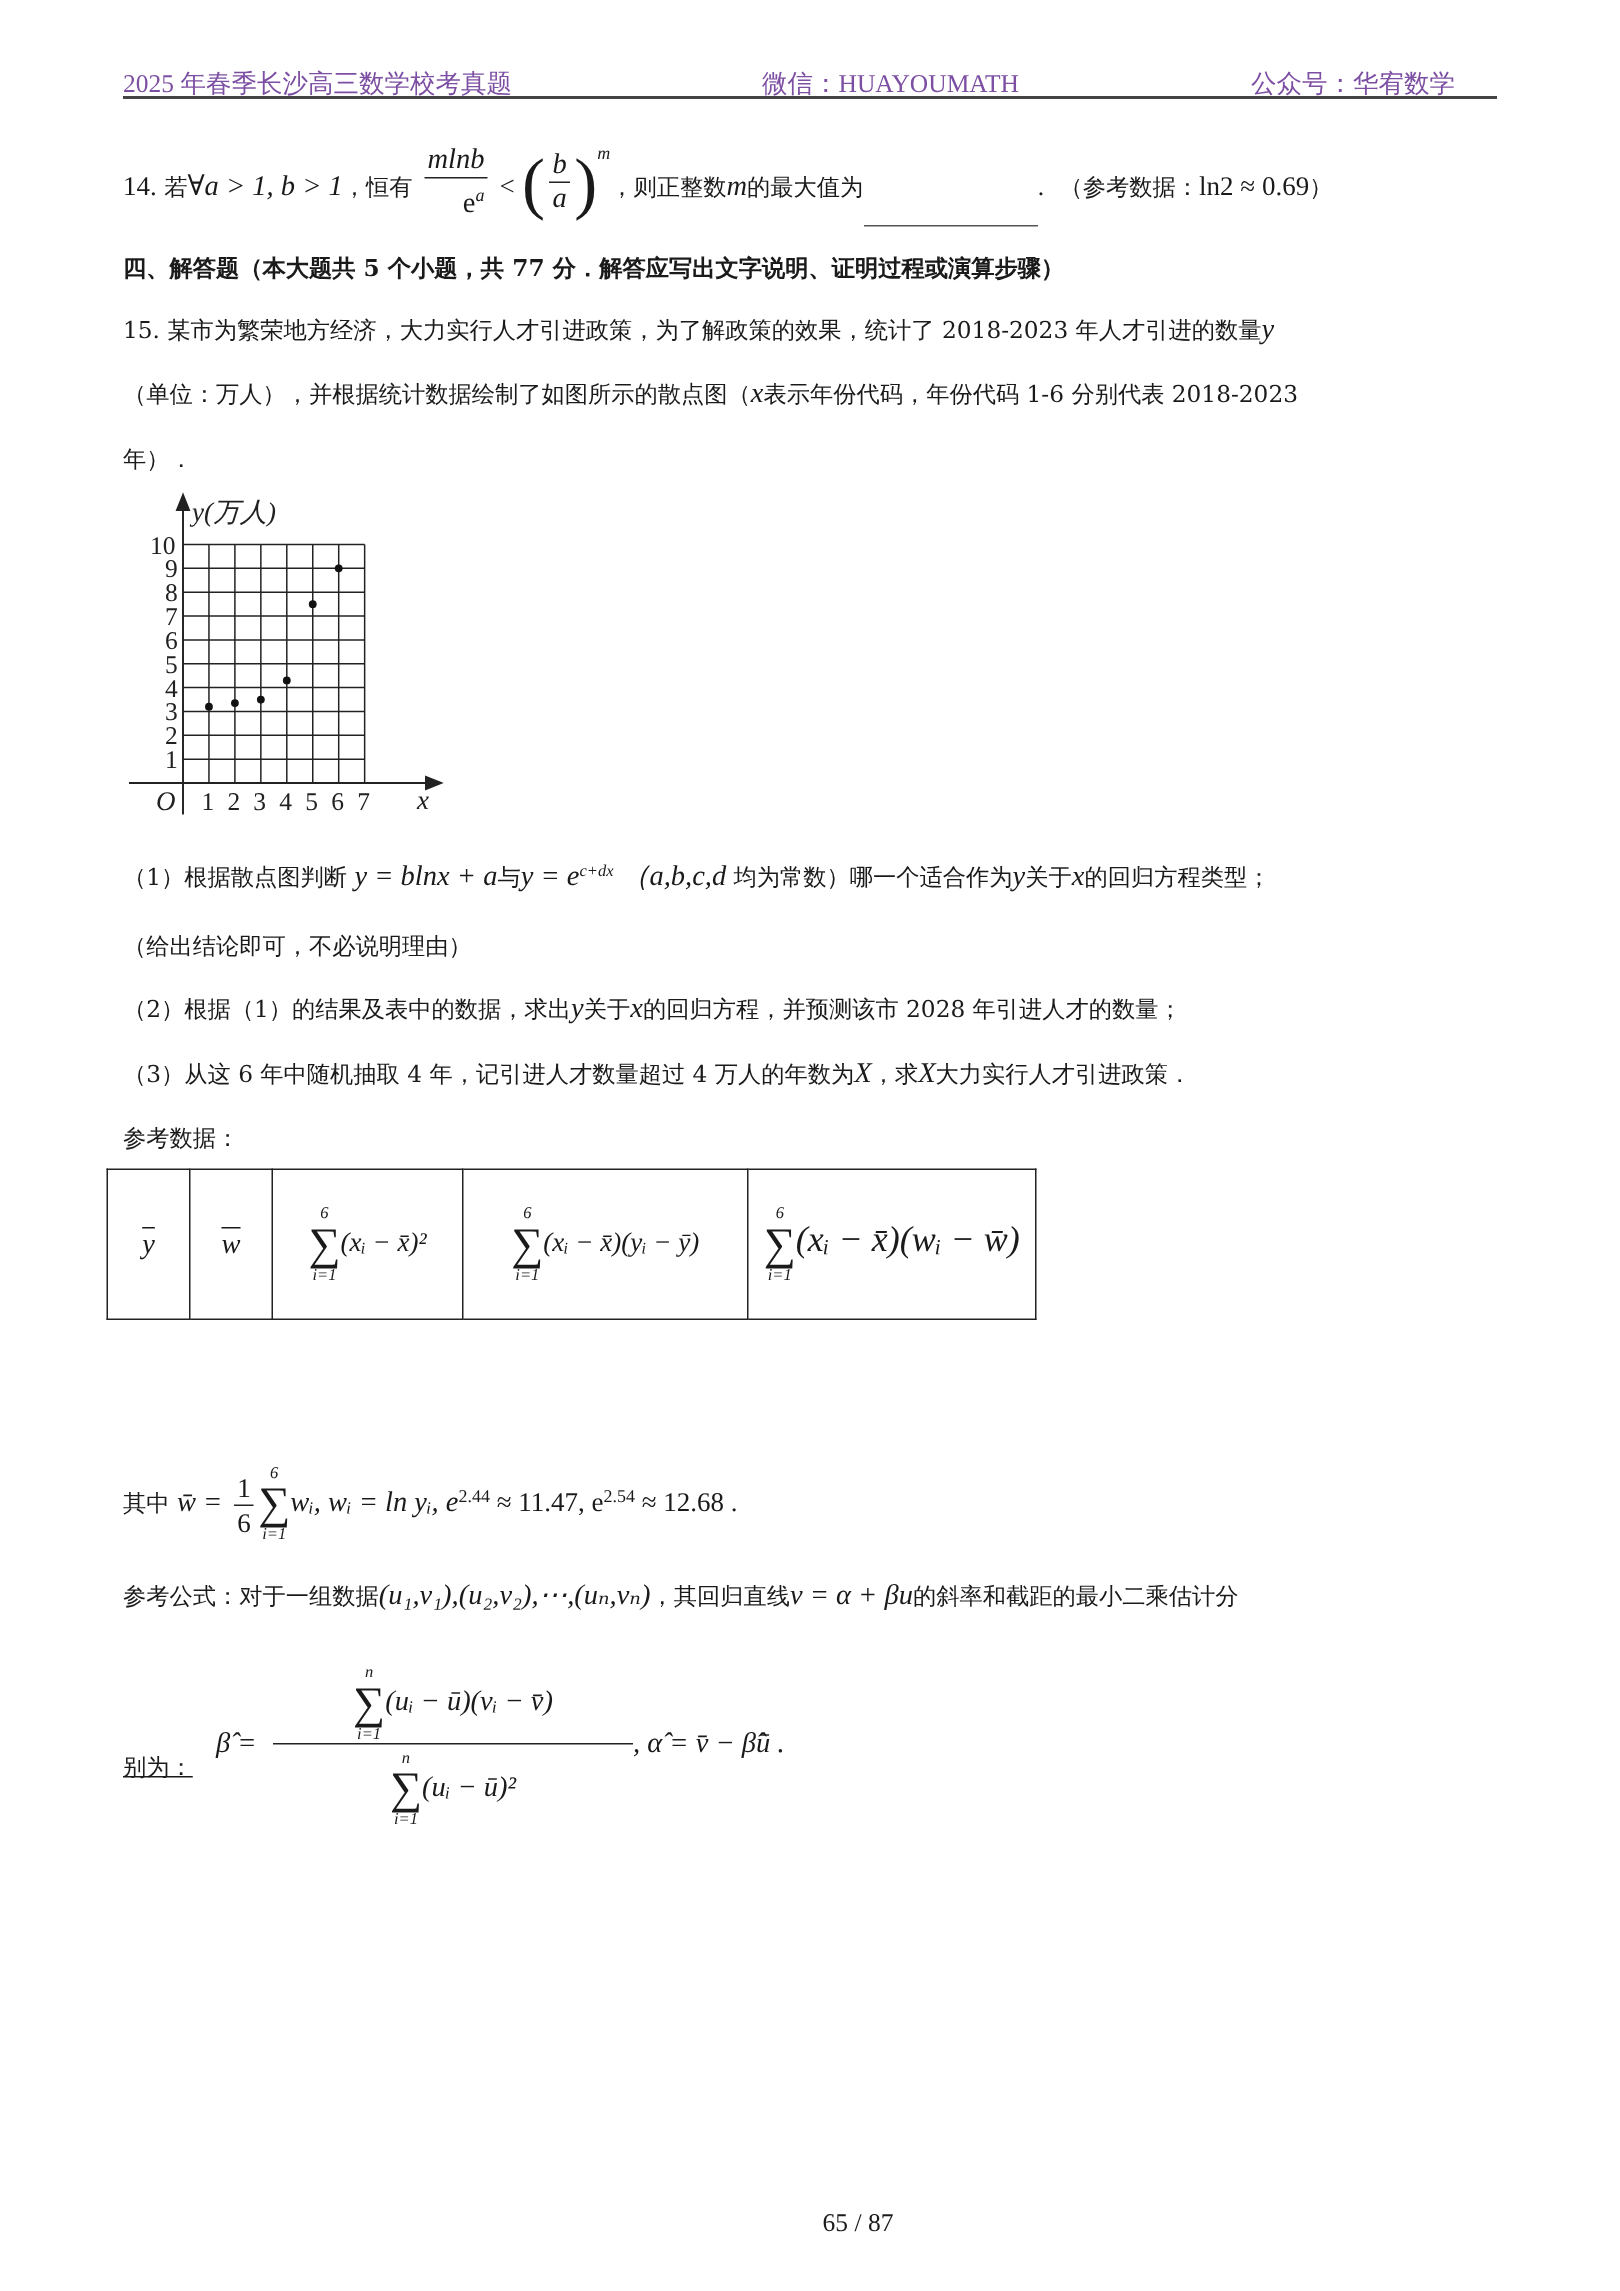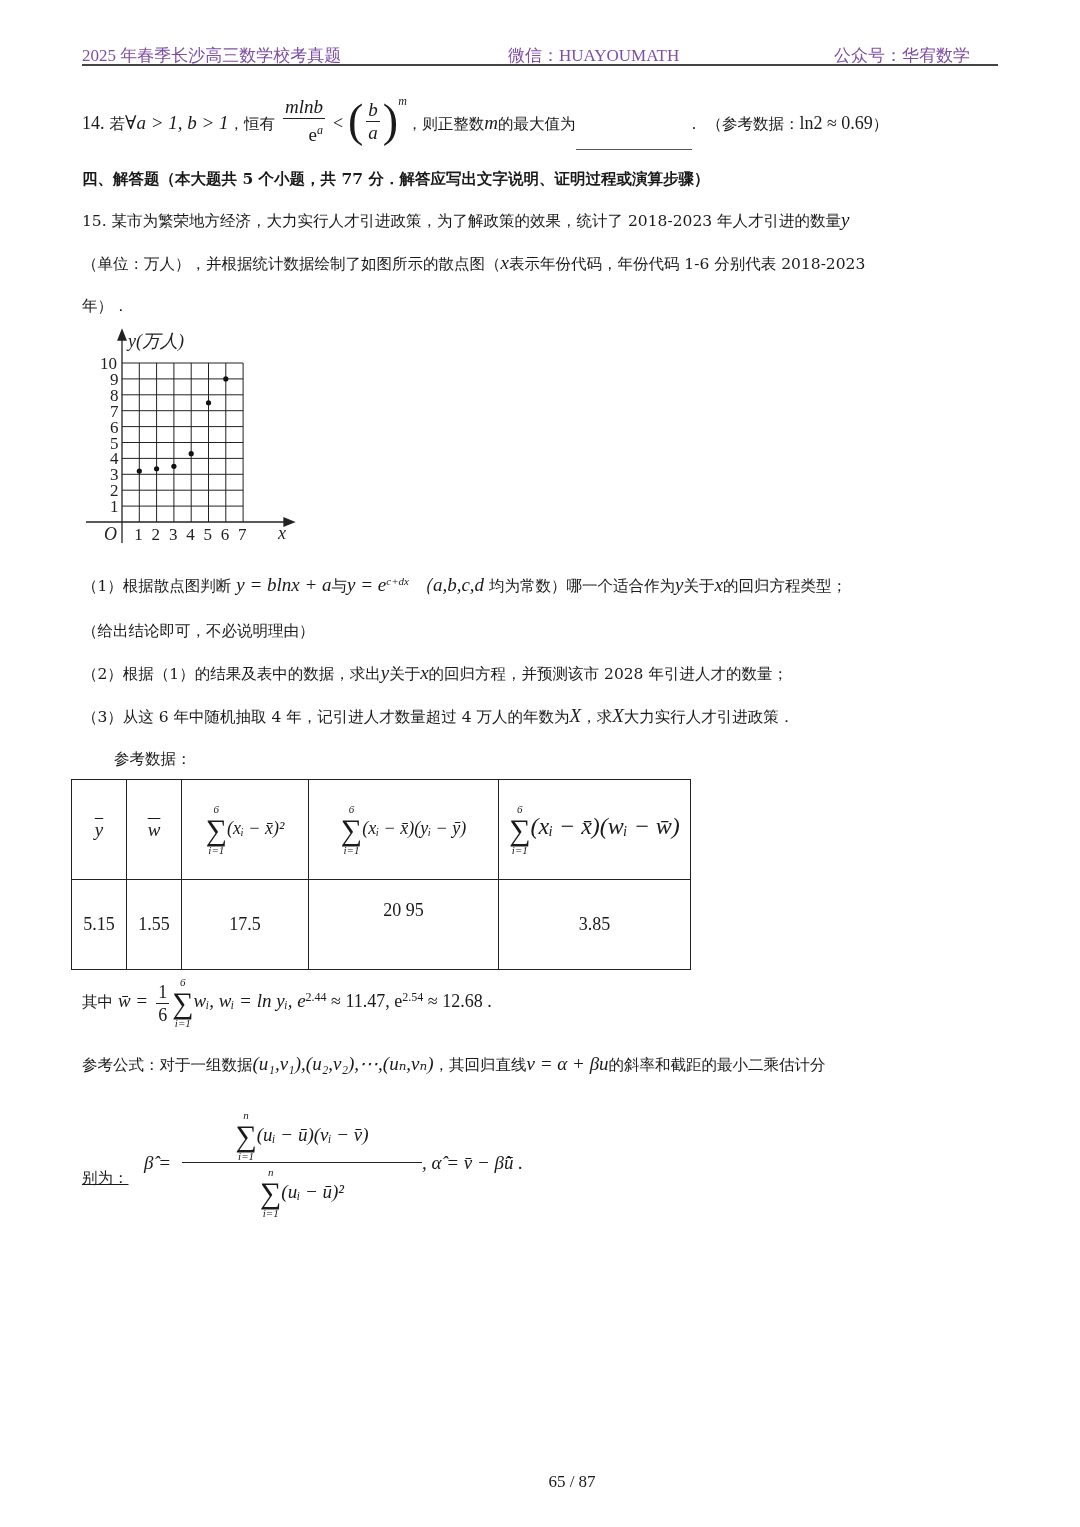--- a/index.html
+++ b/index.html
@@ -123,43 +123,36 @@
   <span class="m">（a,b,c,d</span>
   <span>均为常数）哪一个适合作为</span><span class="m">y</span><span>关于</span><span class="m">x</span><span>的回归方程类型；</span>
 </div>
 <div class="line" style="left:82px; top:620px;">（给出结论即可，不必说明理由）</div>
 <div class="line" style="left:82px; top:662px;">
   <span>（2）根据（1）的结果及表中的数据，求出</span><span class="m">y</span><span>关于</span><span class="m">x</span><span>的回归方程，并预测该市 2028 年引进人才的数量；</span>
 </div>
 <div class="line" style="left:82px; top:705px;">
   <span>（3）从这 6 年中随机抽取 4 年，记引进人才数量超过 4 万人的年数为</span><span class="m">X</span><span>，求</span><span class="m">X</span><span>大力实行人才引进政策．</span>
 </div>
-<div class="line" style="left:82px; top:748px;margin-left:32px;">参考数据：</div>
+<div class="line" style="left:82px; top:748px;">参考数据：</div>
 
 <table class="ref">
   <tbody>
       <tr class="h">
     <td style="width:54px"><span class="m ov">y</span></td>
     <td style="width:54px"><span class="m ov">w</span></td>
     <td style="width:126px">
       <span class="sum"><span class="top">6</span><span class="sig">∑</span><span class="bot">i=1</span></span><span class="m" style="font-size:18px">(xᵢ − x̄)²</span>
     </td>
     <td style="width:189px">
       <span class="sum"><span class="top">6</span><span class="sig">∑</span><span class="bot">i=1</span></span><span class="m" style="font-size:18px">(xᵢ − x̄)(yᵢ − ȳ)</span>
     </td>
     <td style="width:191px">
       <span class="sum"><span class="top">6</span><span class="sig">∑</span><span class="bot">i=1</span></span><span class="m" style="font-size:24px">(xᵢ − x̄)(wᵢ − w̄)</span>
     </td>
-  </tr>
-  <tr class="v">
-    <td>5.15</td>
-    <td>1.55</td>
-    <td>17.5</td>
-    <td style="vertical-align:top; padding-top:20px;">20 95</td>
-    <td>3.85</td>
   </tr>
 </tbody>
   </table>
 
 <div class="line" style="left:82px; top:972px; line-height:50px; height:50px;">
   <span>其中</span>
   <span class="m">w̄ =</span>
   <span class="frac n" style="line-height:22px;"><span class="num">1</span><span class="den">6</span></span><span class="sum" style="line-height:1;"><span class="top">6</span><span class="sig">∑</span><span class="bot">i=1</span></span><span class="m">wᵢ, wᵢ = ln yᵢ, e</span><sup class="n" style="font-size:12px">2.44</sup><span class="n"> ≈ 11.47, e</span><sup class="n" style="font-size:12px">2.54</sup><span class="n"> ≈ 12.68 .</span>
 </div>
 

